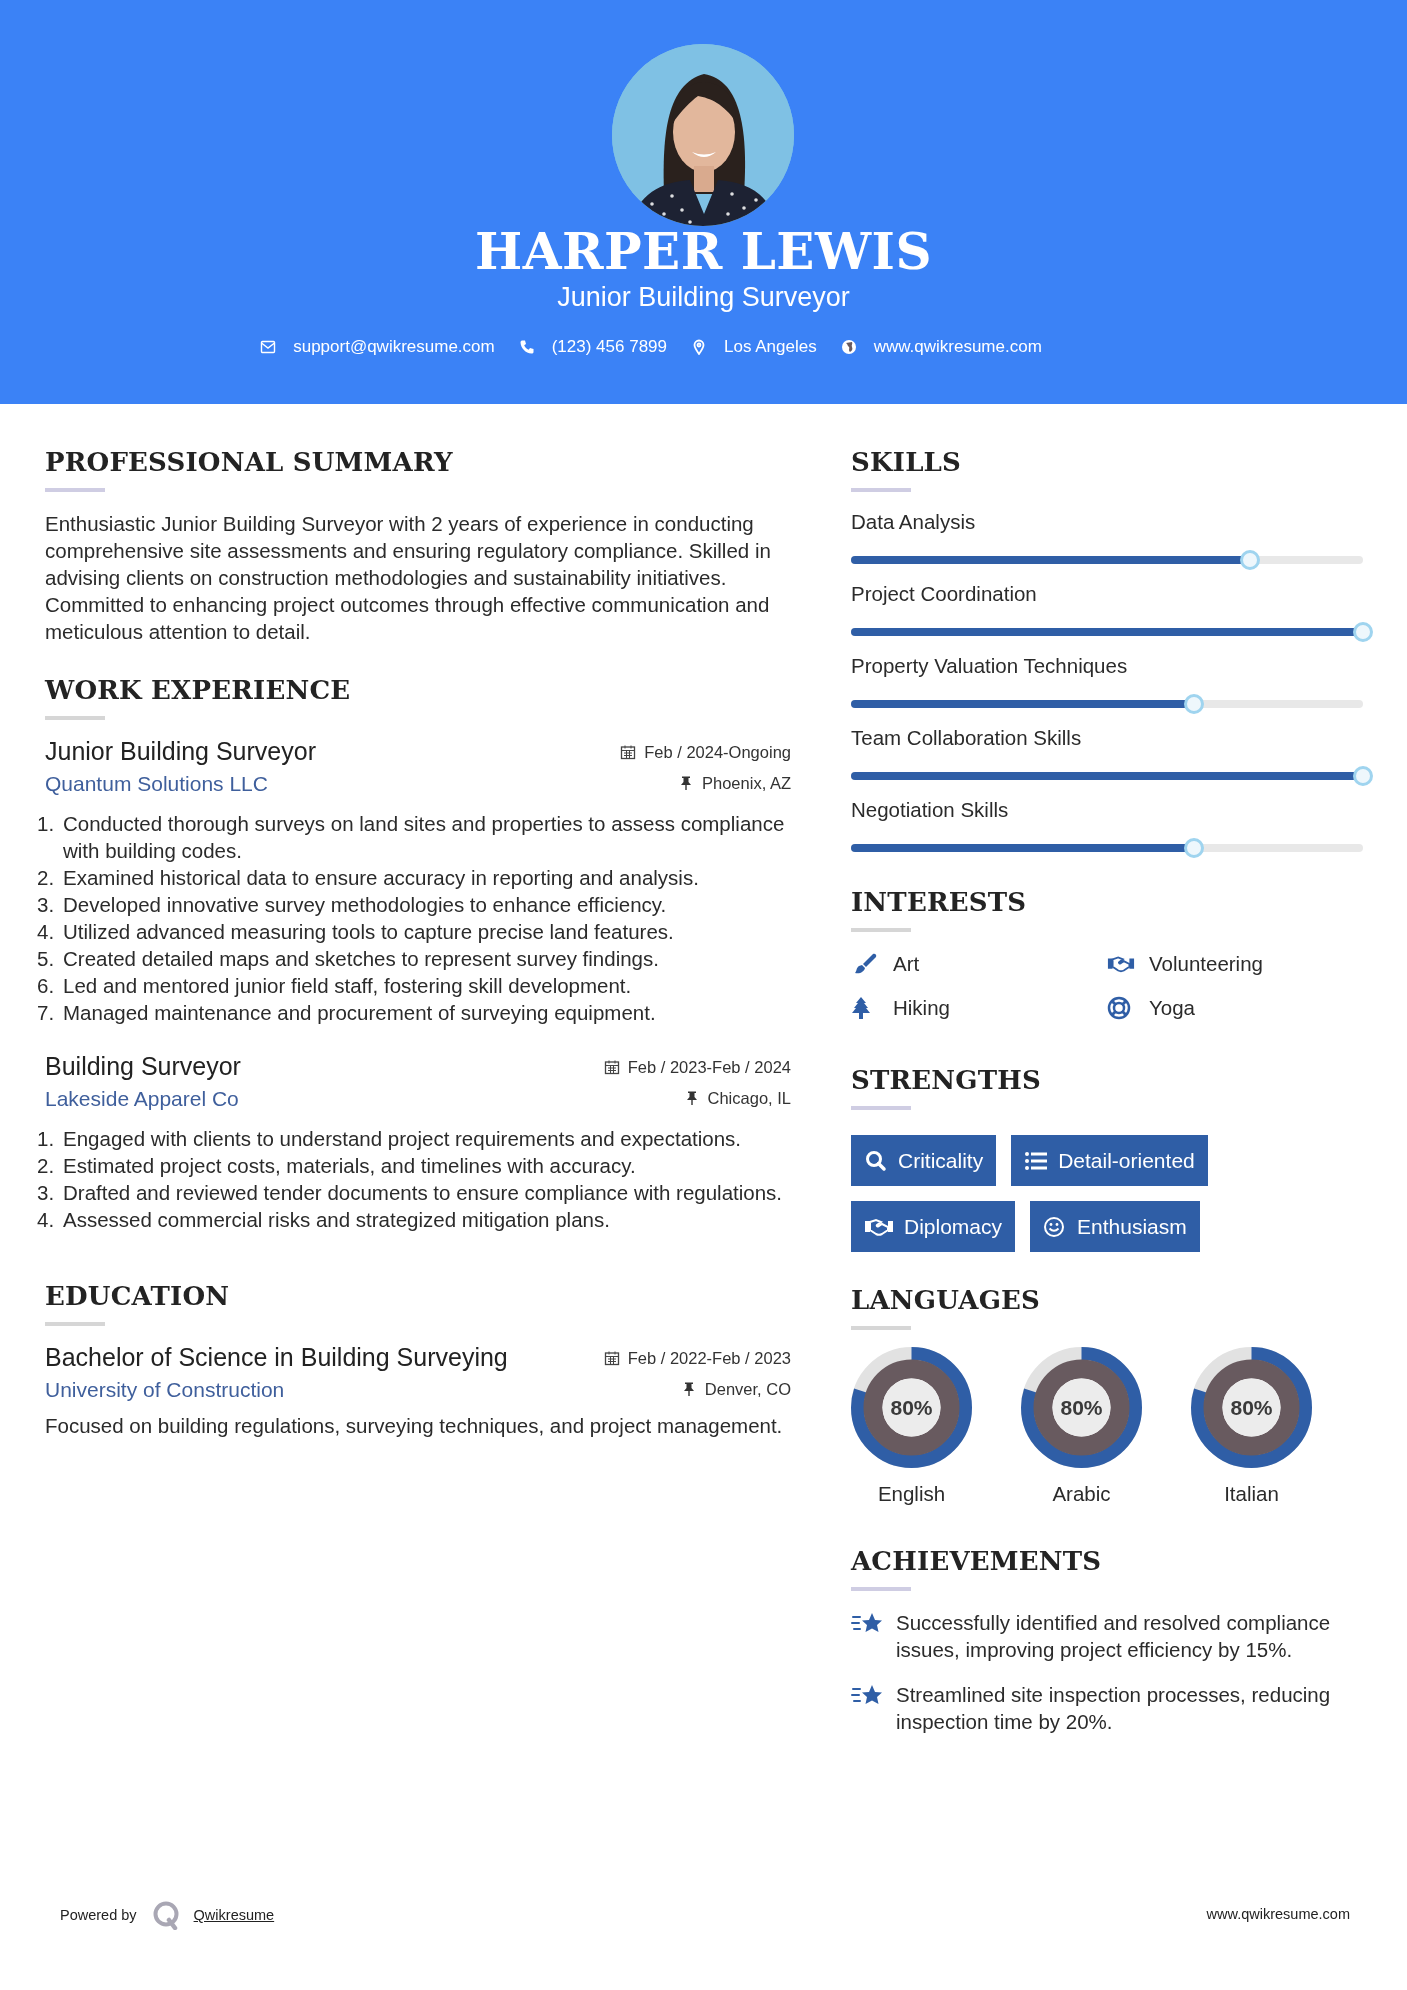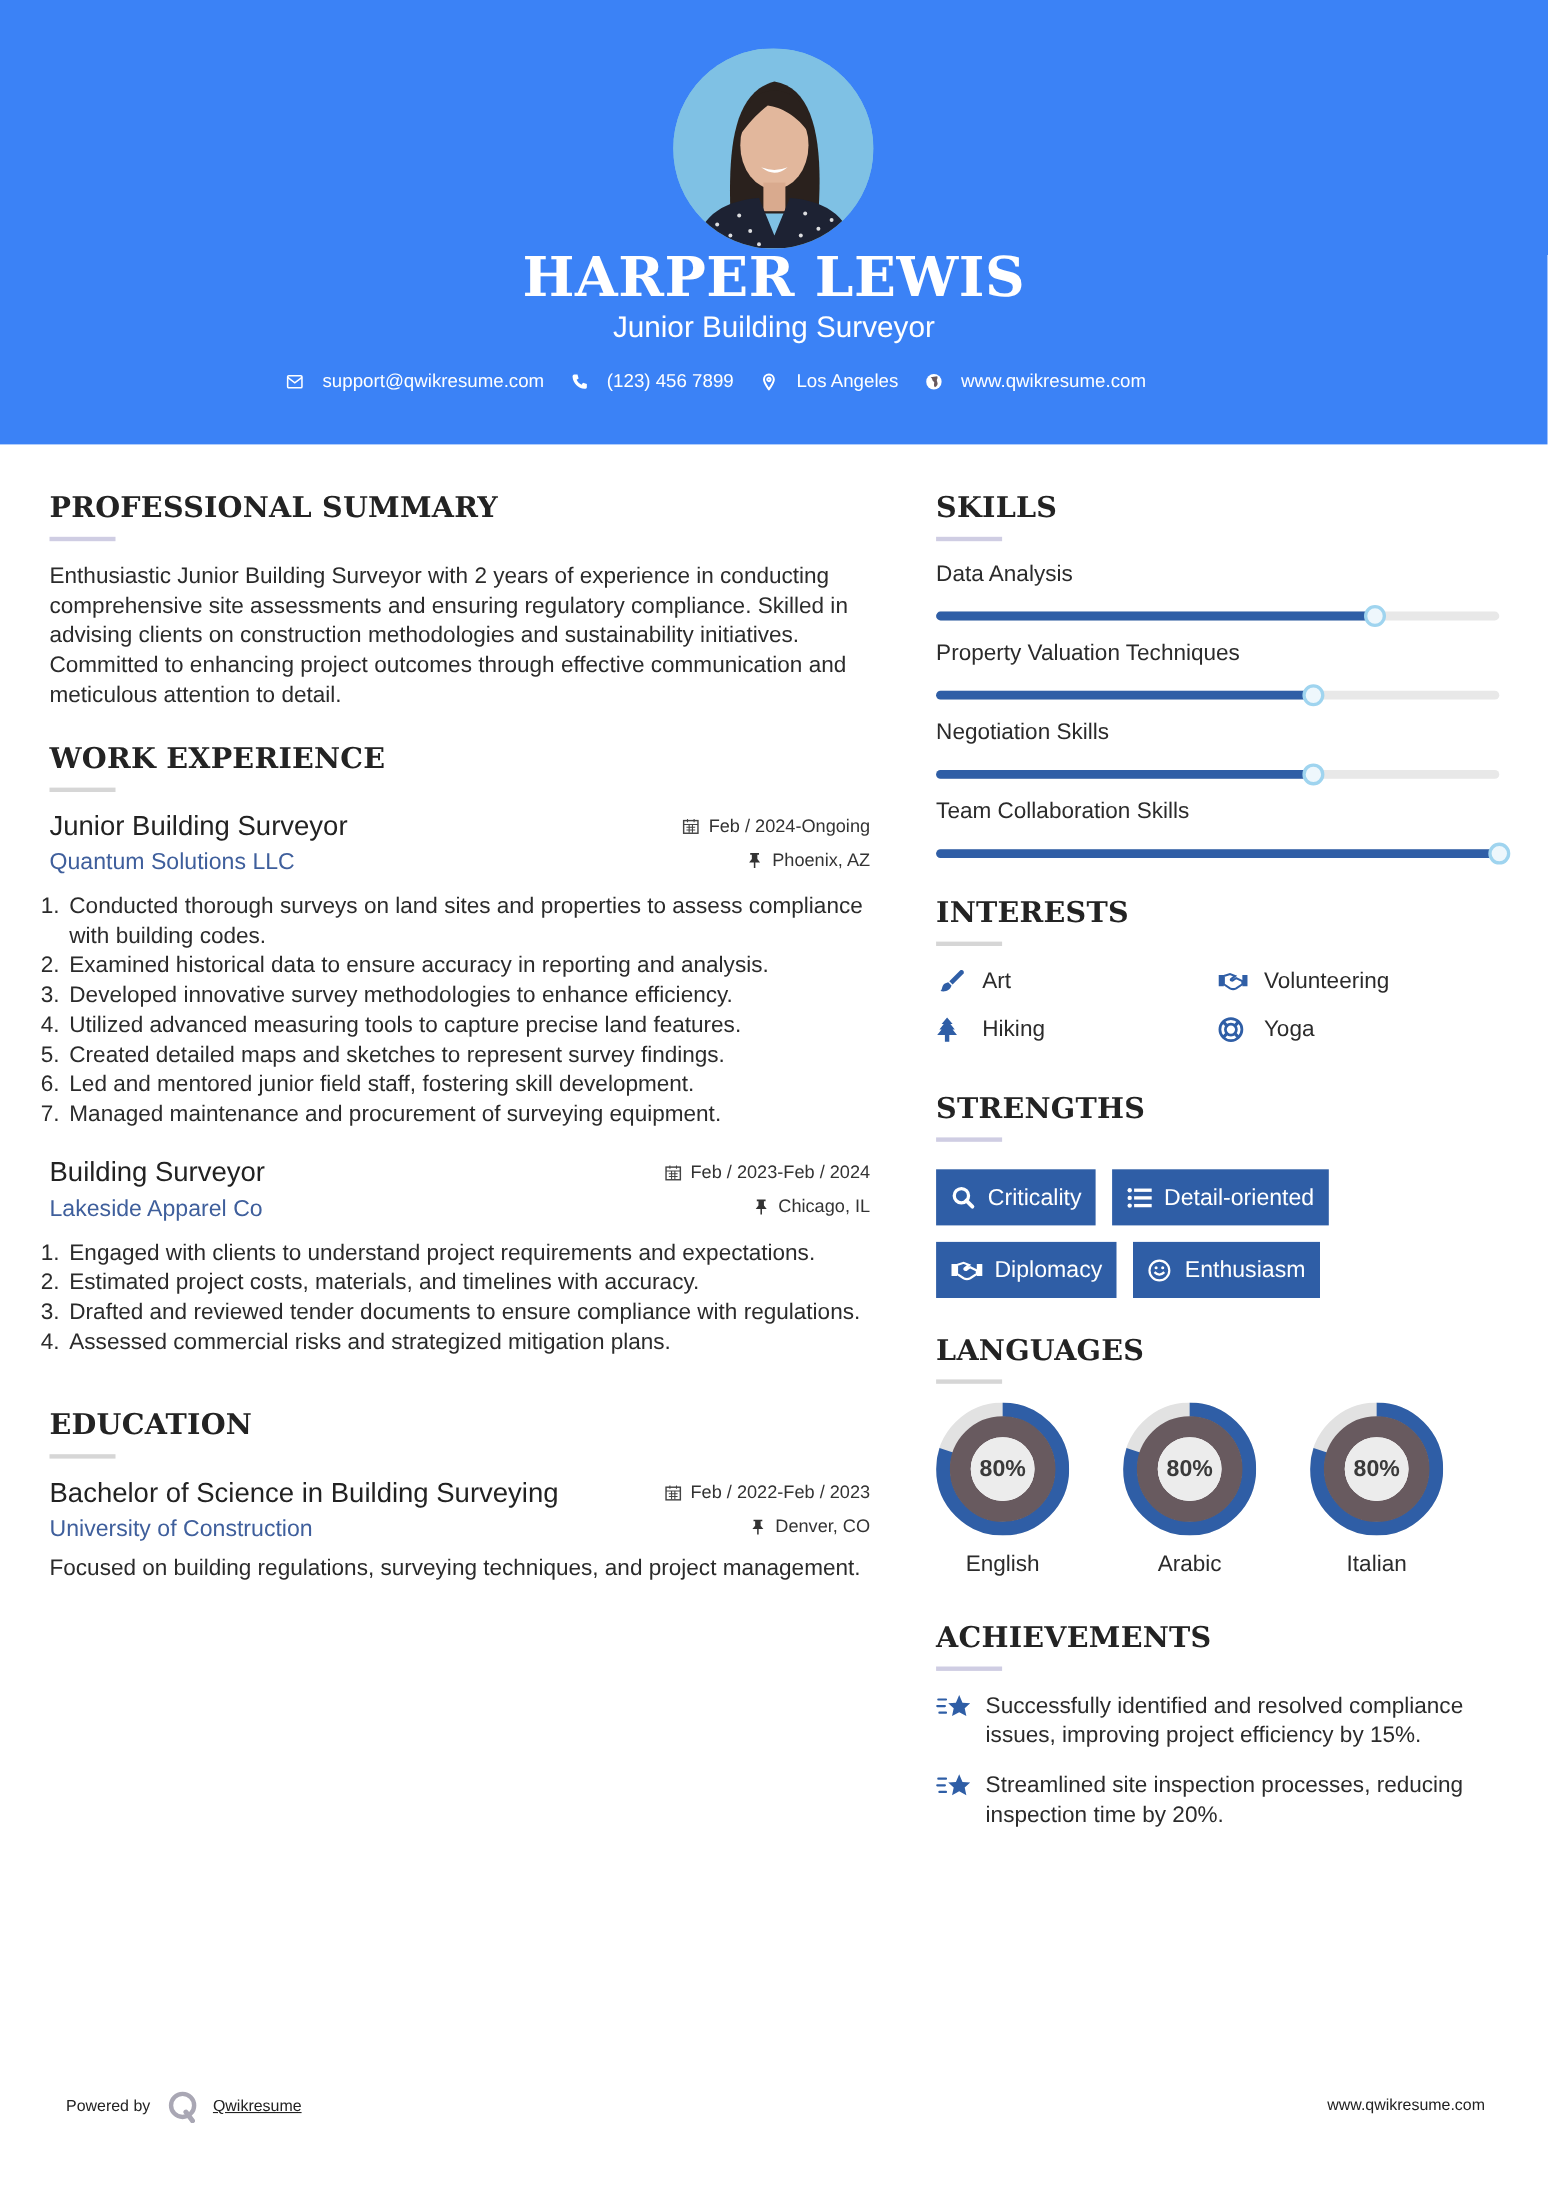--- a/index.html
+++ b/index.html
@@ -238,38 +238,45 @@
     <div class="underline"></div>
     <div id="skills-list">
         <div class="skill">
           <div class="skill-name">Data Analysis</div>
           <div class="skill-track">
             <div class="skill-fill" style="width:78%"></div>
             <div class="skill-knob" style="left:78%"></div>
           </div>
         </div>
         <div class="skill">
+          <div class="skill-name">Project Coordination</div>
+          <div class="skill-track">
+            <div class="skill-fill" style="width:100%"></div>
+            <div class="skill-knob" style="left:100%"></div>
+          </div>
+        </div>
+        <div class="skill">
           <div class="skill-name">Property Valuation Techniques</div>
           <div class="skill-track">
             <div class="skill-fill" style="width:67%"></div>
             <div class="skill-knob" style="left:67%"></div>
+          </div>
+        </div>
+        <div class="skill">
+          <div class="skill-name">Team Collaboration Skills</div>
+          <div class="skill-track">
+            <div class="skill-fill" style="width:100%"></div>
+            <div class="skill-knob" style="left:100%"></div>
           </div>
         </div>
         <div class="skill">
           <div class="skill-name">Negotiation Skills</div>
           <div class="skill-track">
             <div class="skill-fill" style="width:67%"></div>
             <div class="skill-knob" style="left:67%"></div>
-          </div>
-        </div>
-        <div class="skill">
-          <div class="skill-name">Team Collaboration Skills</div>
-          <div class="skill-track">
-            <div class="skill-fill" style="width:100%"></div>
-            <div class="skill-knob" style="left:100%"></div>
           </div>
         </div>
       </div>
   </section>
 
   <section style="margin-top:35px;">
     <h2 class="section-title">INTERESTS</h2>
     <div class="underline" style="background:#d6d6d6;"></div>
     <div class="interests">
       <div class="interest">

